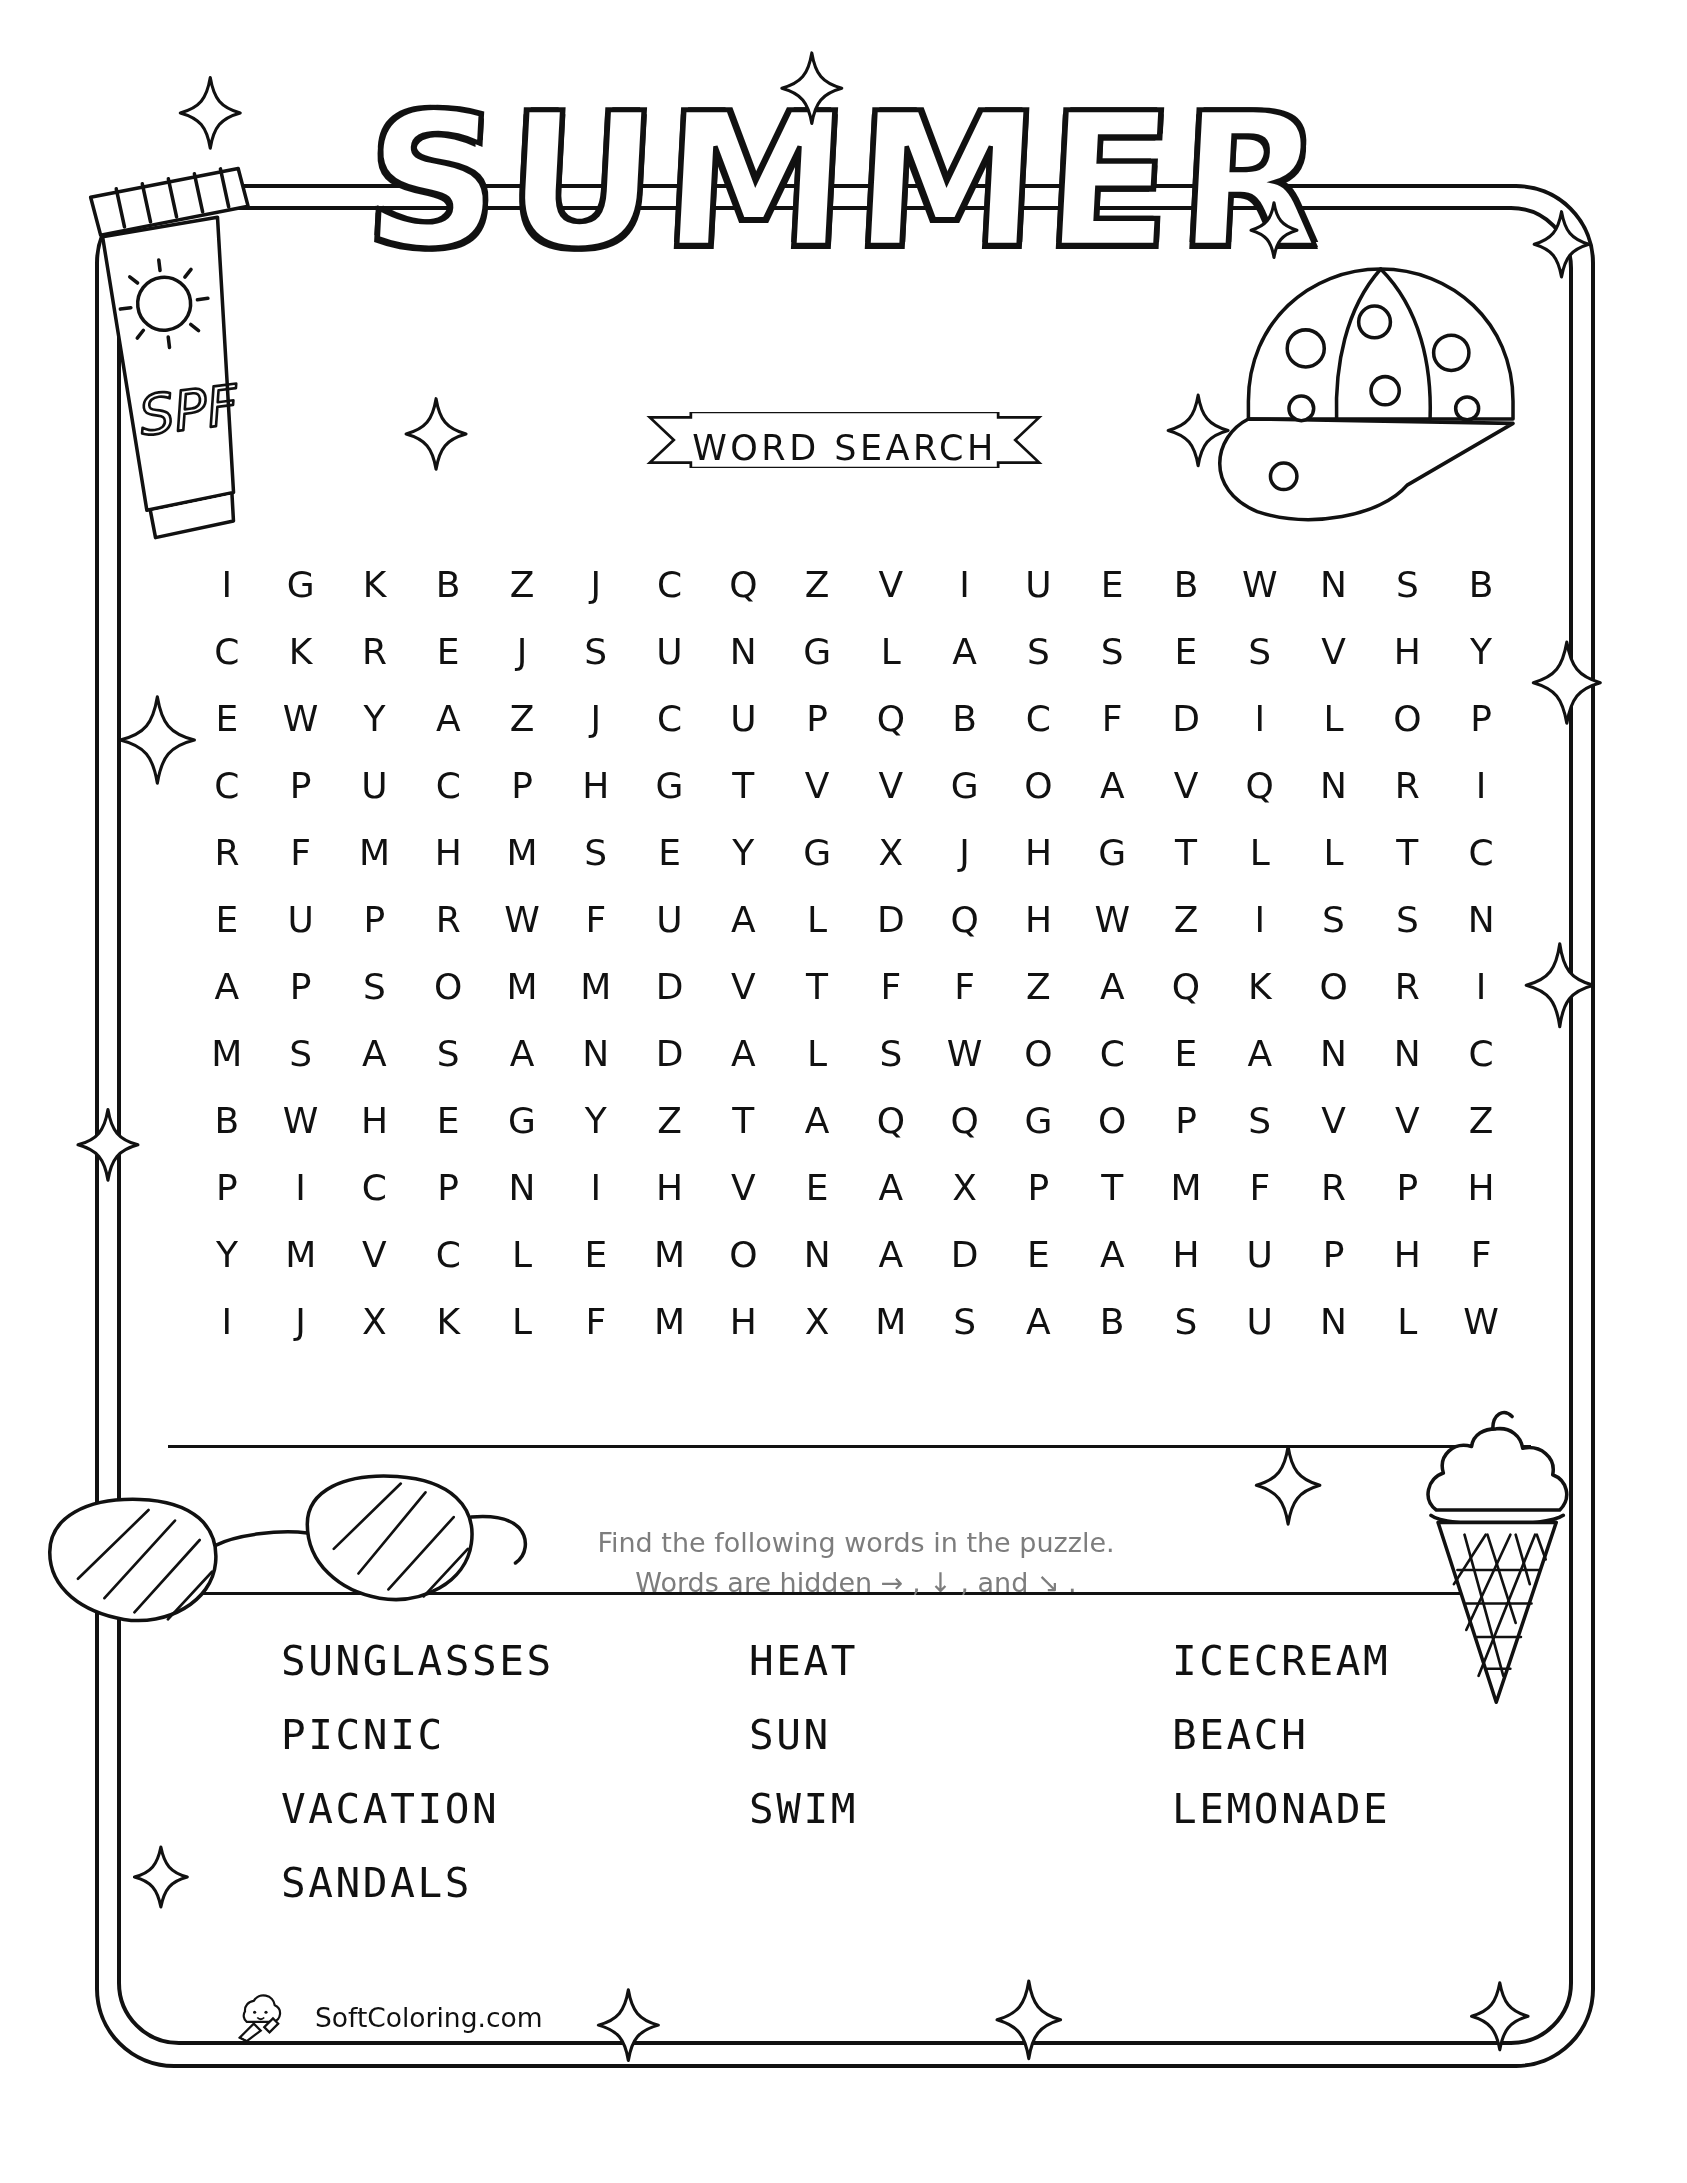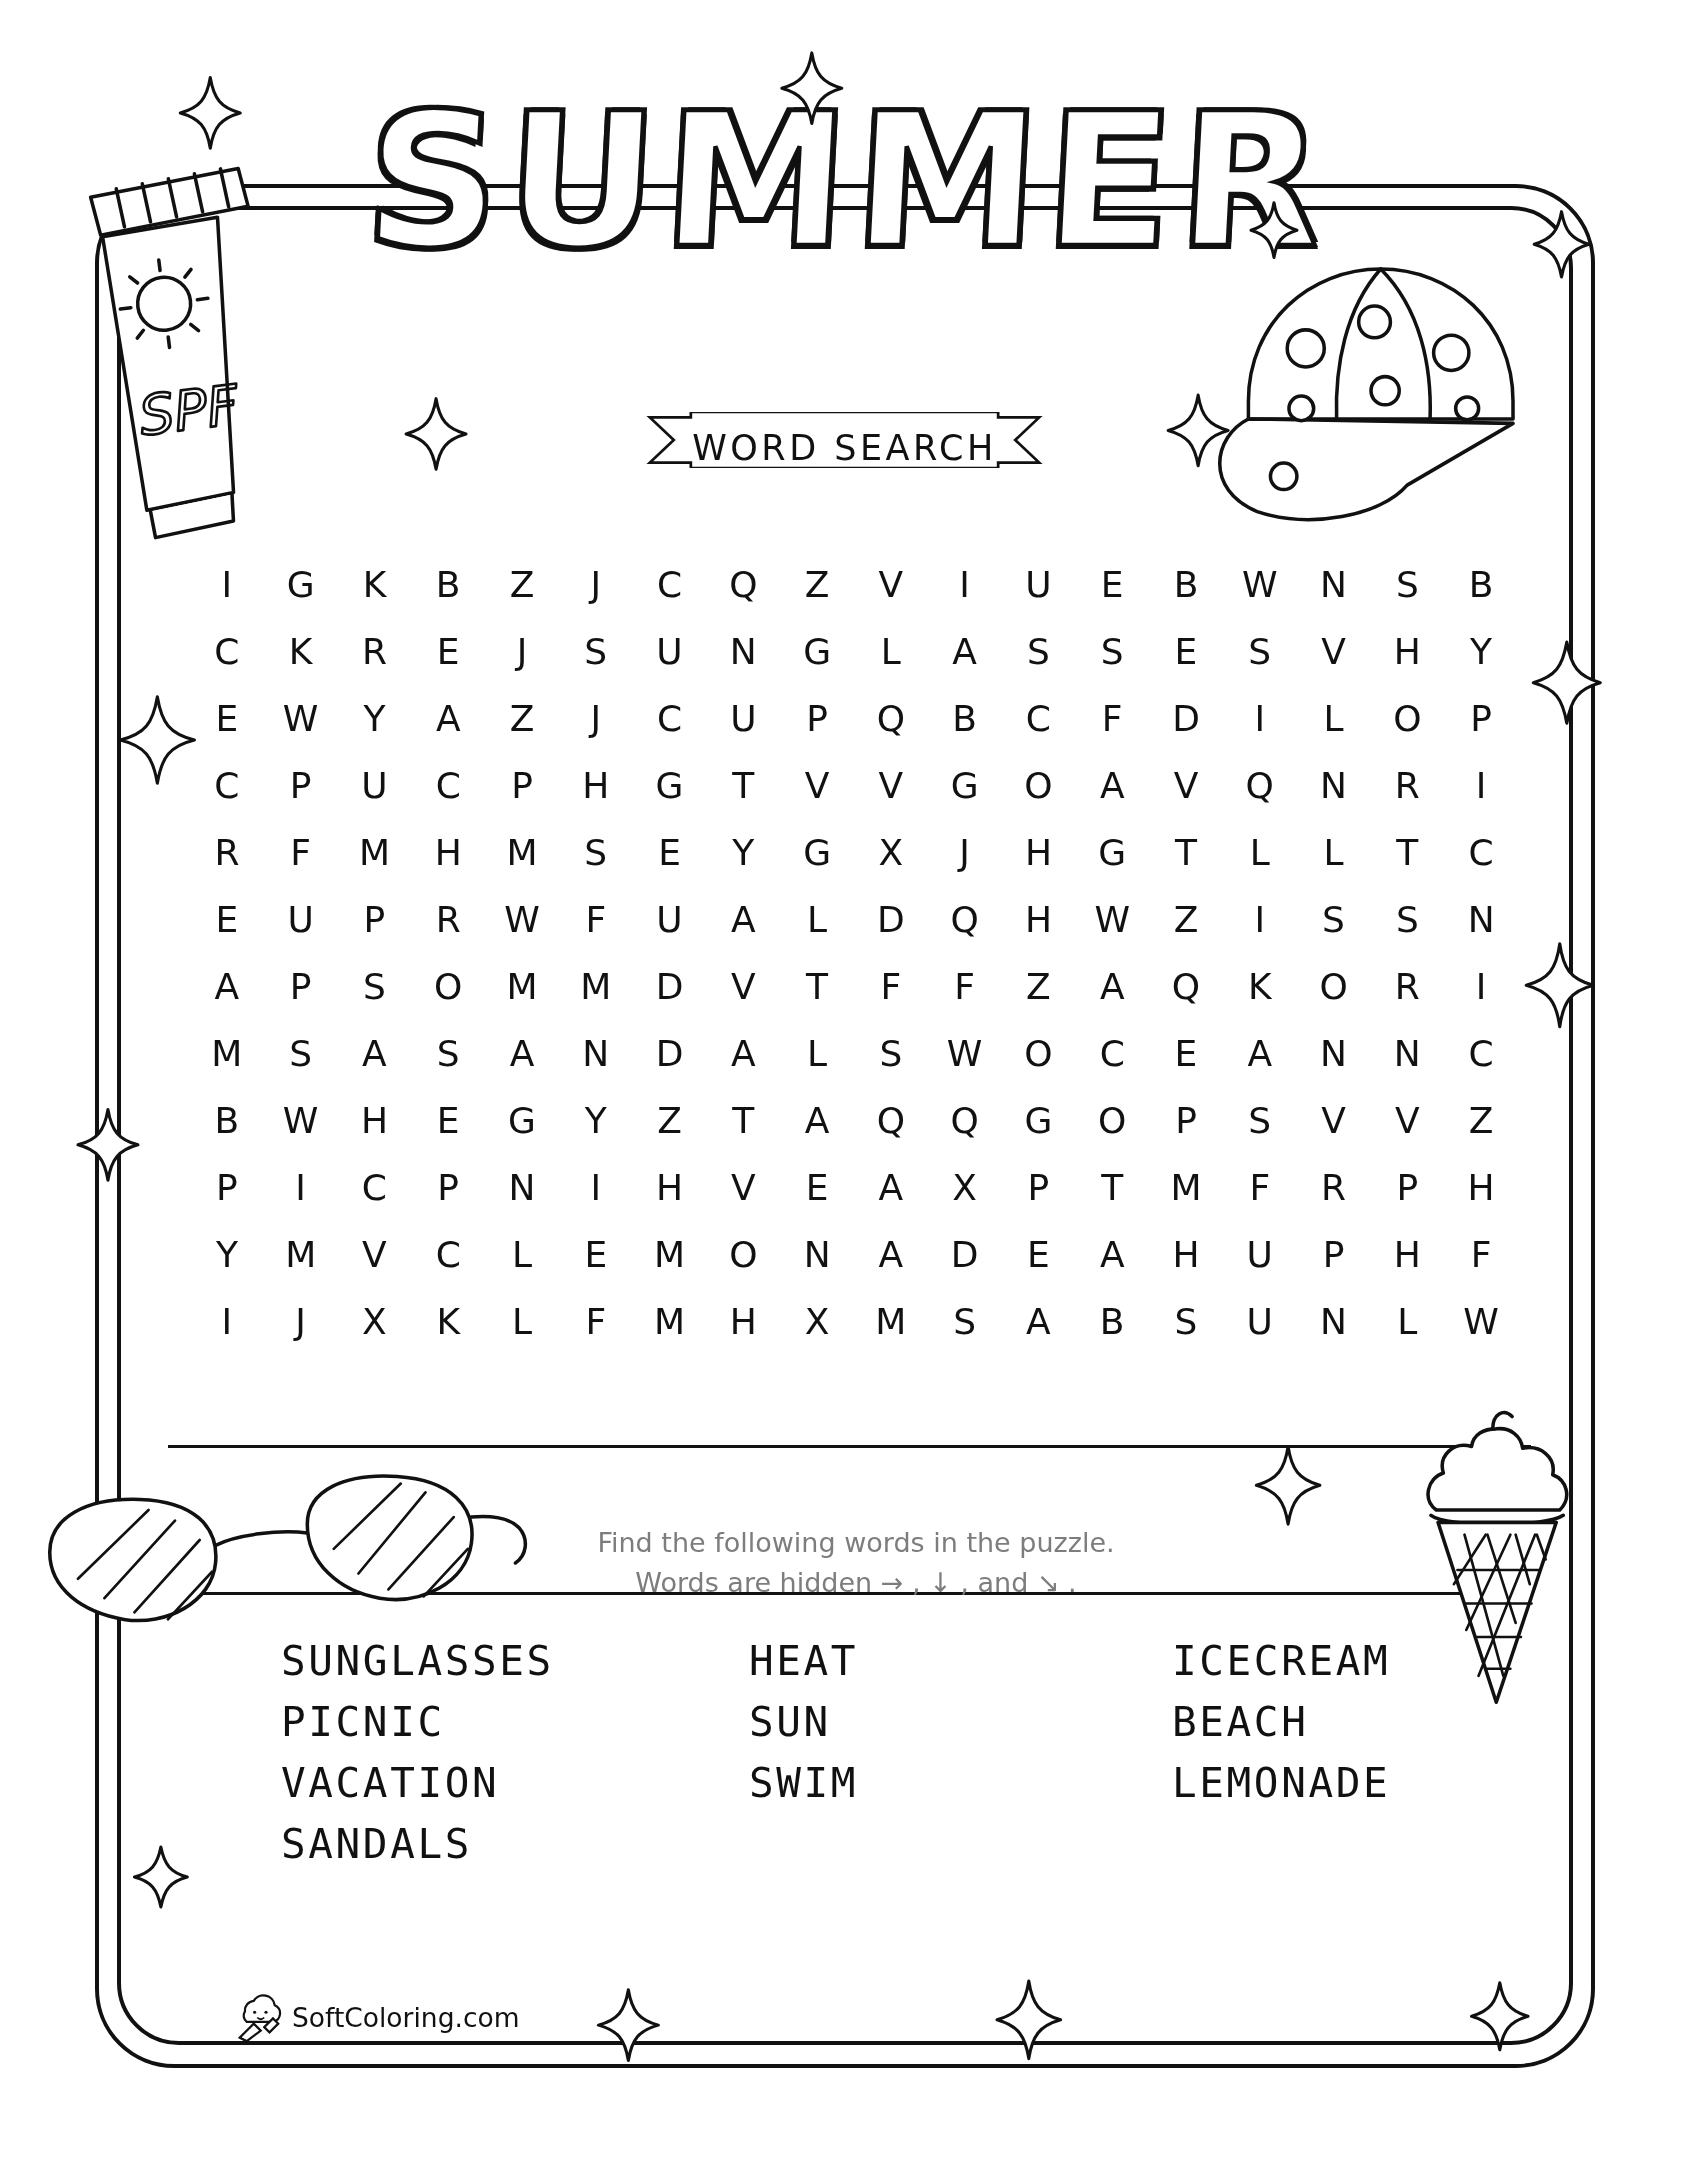--- a/index.html
+++ b/index.html
@@ -142,38 +142,38 @@
   }
 
   
   .wordlist {
     position: absolute;
     left: 281px;
     top: 1637px;
     width: 1147px;
     display: grid;
     grid-template-columns: 468px 423px 265px;
-    row-gap: 13px;
+    row-gap: 26px;
   }
   .word {
     font-family: "DejaVu Sans Mono", monospace;
     font-size: 41px;
     letter-spacing: 2.6px;
     color: #111;
     white-space: nowrap;
   }
 
   
   .brand {
     position: absolute;
     left: 231px;
     top: 1992px;
     display: flex;
     align-items: center;
-    gap: 5px;
+    gap: 28px;
   }
   .brand-text {
     font-size: 26.5px;
     color: #111;
     font-family: "DejaVu Sans", sans-serif;
   }
 
   
   .deco {
     position: absolute;

